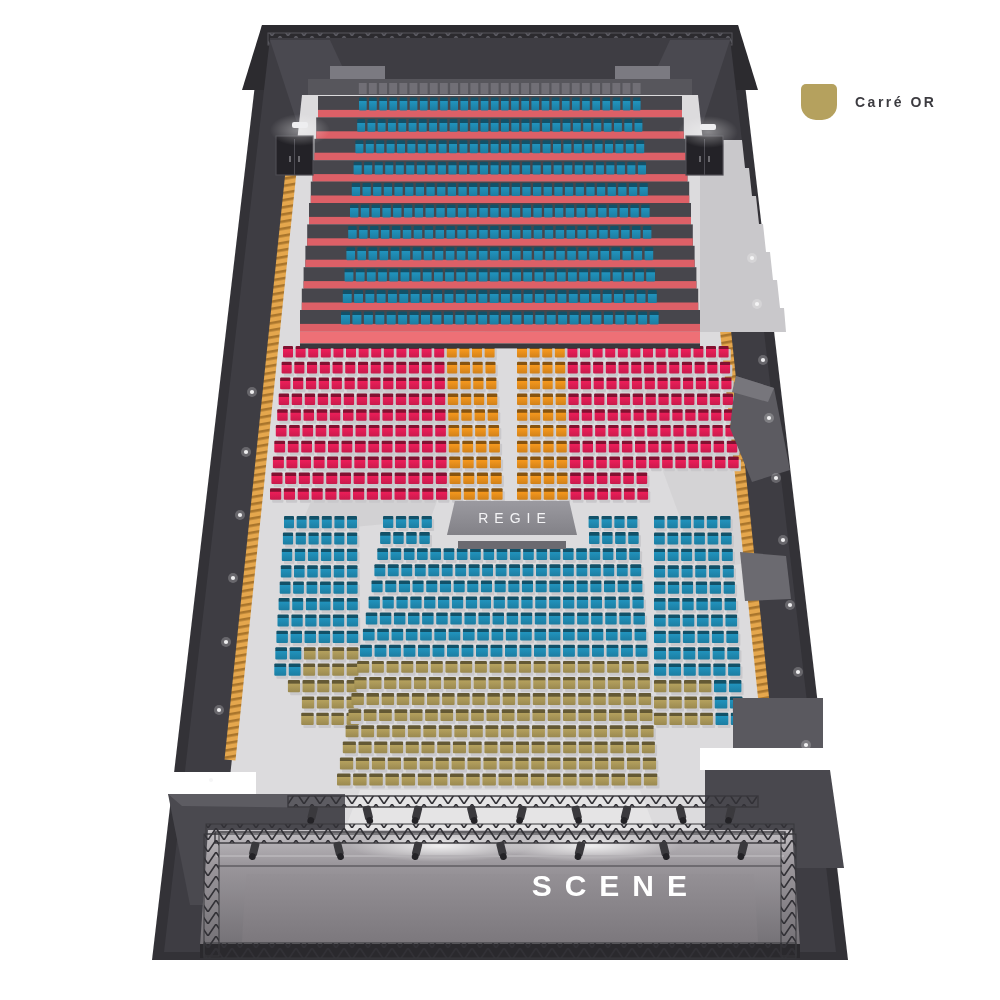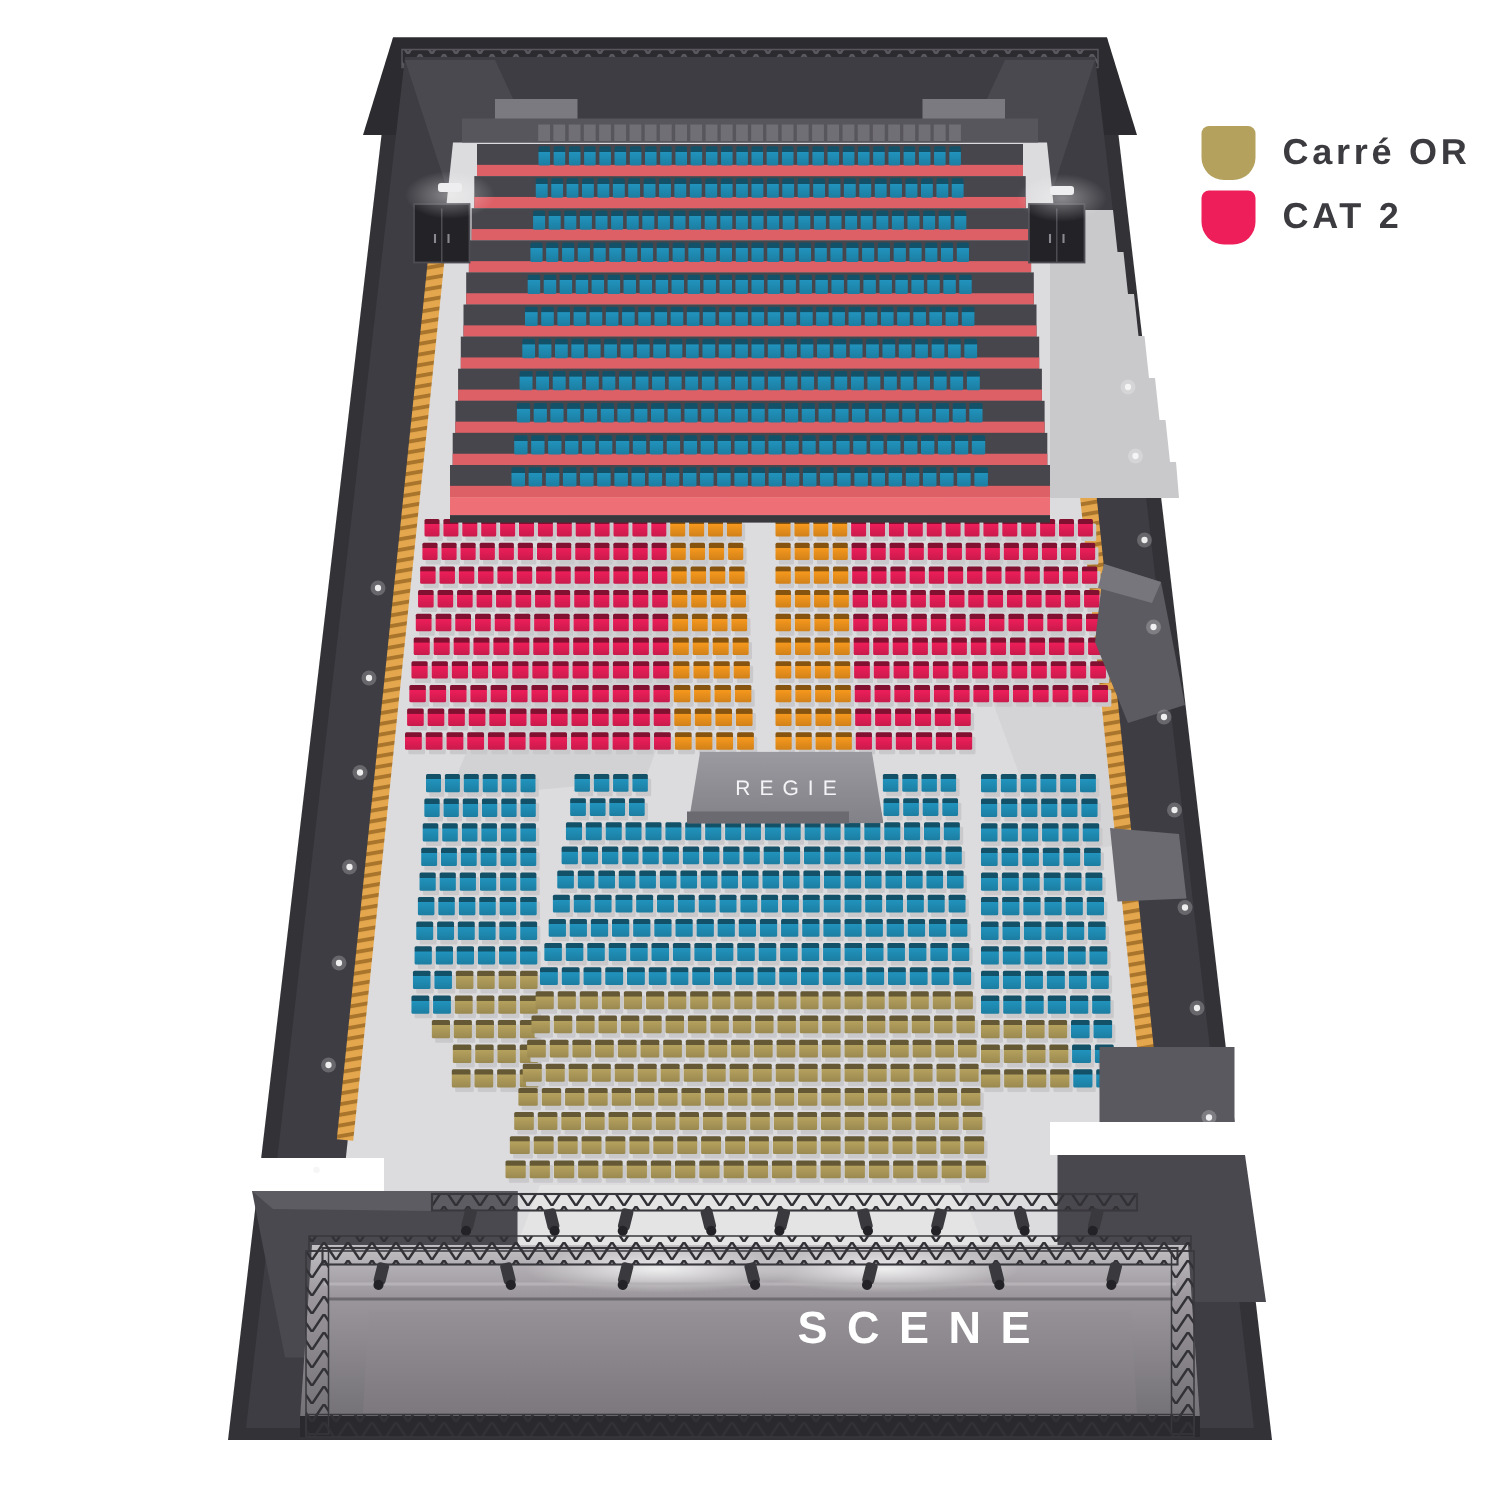--- a/index.html
+++ b/index.html
@@ -1,30 +1,30 @@
 <!DOCTYPE html>
 <html><head>
 <meta charset="utf-8">
 <style>
   html,body{margin:0;padding:0;background:#ffffff;font-family:"Liberation Sans",sans-serif;}
   #stagecanvas{position:relative;width:1000px;height:1000px;background:#ffffff;overflow:hidden;}
   #scene-svg{position:absolute;left:0;top:0;}
   .overlay{position:absolute;color:#fff;font-weight:bold;}
-  #regie-booth{position:absolute;left:459px;top:501px;width:130px;height:48px;
+  #regie-booth{position:absolute;left:447px;top:501px;width:130px;height:34px;
     background:linear-gradient(180deg,#9b9aa0,#828187);
     clip-path:polygon(6% 0,94% 0,100% 100%,0 100%);}
   #regie-label{width:100%;height:100%;display:flex;align-items:center;justify-content:center;
     font-size:14px;letter-spacing:6px;color:#f4f4f6;text-indent:6px;}
   #regie-lip{position:absolute;left:458px;top:541px;width:108px;height:8px;background:#6b6a70;}
   #scene-label{left:300px;top:869px;width:400px;text-align:right;font-size:30px;
     letter-spacing:13px;color:#ffffff;text-indent:13px;}
   #legend{position:absolute;left:801px;top:84px;display:flex;flex-direction:column;gap:7px;}
   .legend-item{display:flex;align-items:center;height:36px;}
   .legend-swatch{width:36px;height:36px;border-radius:5px 5px 15px 15px;flex:0 0 auto;}
-  .legend-label{margin-left:18px;font-size:24px;font-weight:bold;color:#3c3b40;letter-spacing:2.5px;white-space:nowrap;}
+  .legend-label{margin-left:18px;font-size:14px;font-weight:bold;color:#3c3b40;letter-spacing:2.5px;white-space:nowrap;}
 </style>
 </head>
 <body>
 
 <div id="stagecanvas">
 
 <svg id="scene-svg" width="1000" height="1000" viewBox="0 0 1000 1000">
   <defs id="svg-defs">
     <pattern id="truss" width="16" height="12" patternUnits="userSpaceOnUse">
       <path d="M0,12 L8,0 L16,12" fill="none" stroke="#5a5960" stroke-width="1.6"></path>
@@ -2208,19 +2208,15 @@
 </div>
 <div id="regie-lip"></div>
 
 <div id="scene-label" class="overlay">SCENE</div>
 
 <div id="legend">
       <div class="legend-item">
         <span class="legend-swatch" style="background: rgb(181, 161, 94);"></span>
         <span class="legend-label">Carré OR</span>
       </div>
-      <div class="legend-item">
-        <span class="legend-swatch" style="background: rgb(237, 30, 89);"></span>
-        <span class="legend-label">CAT 2</span>
-      </div>
     </div>
 
 </div>
 
 </body></html>

